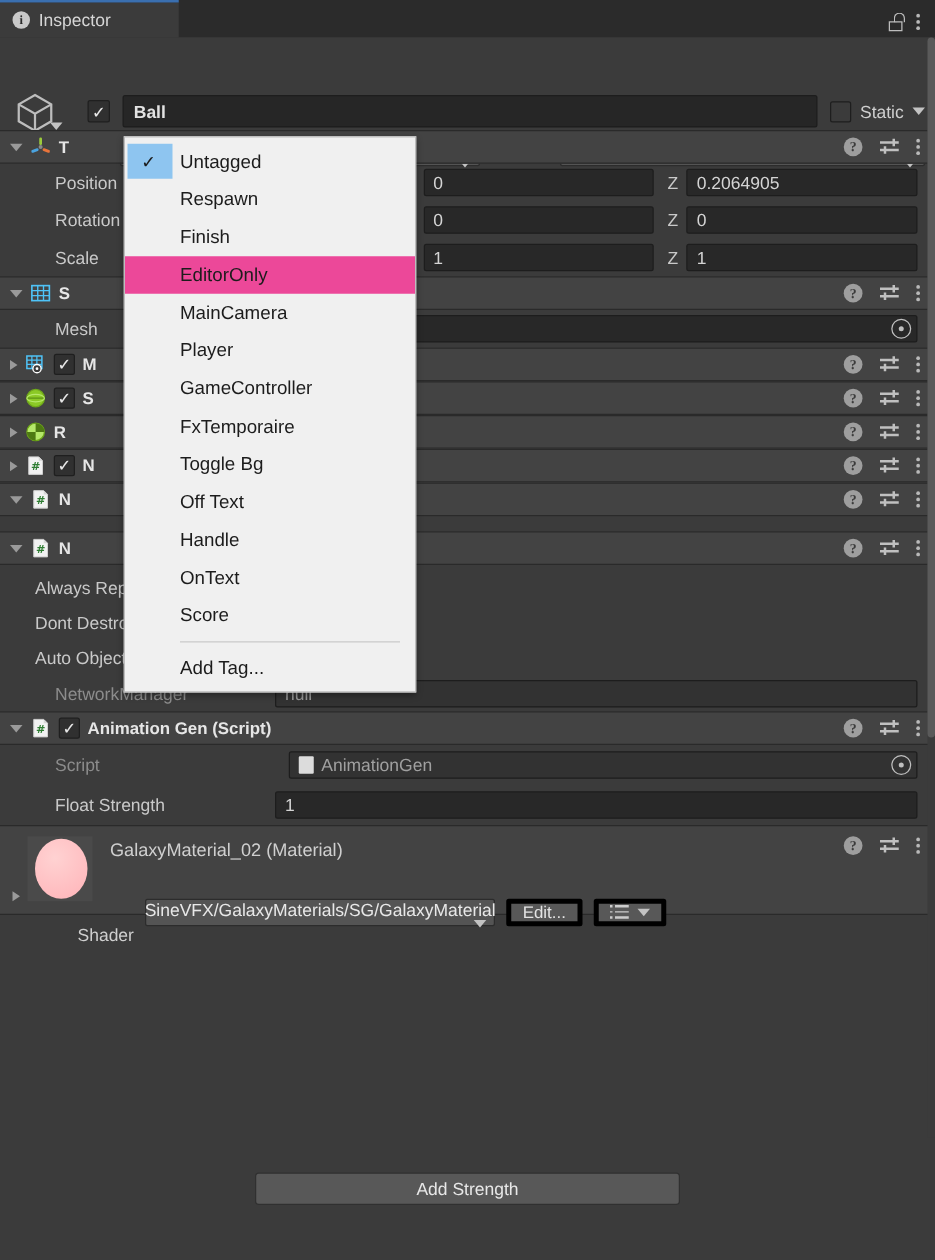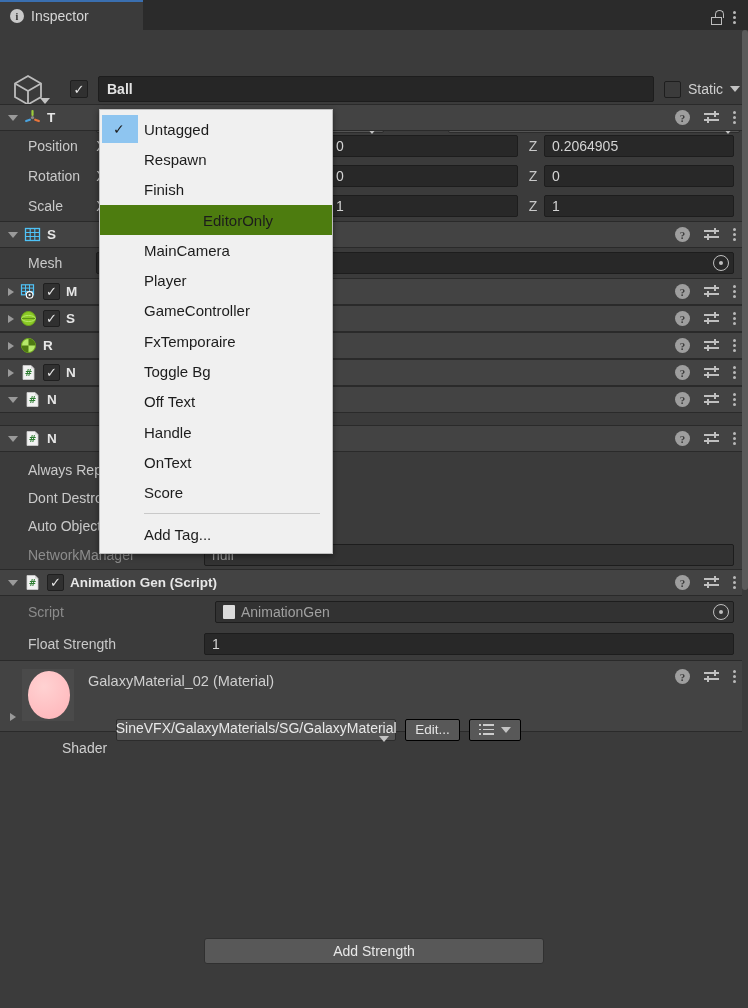--- a/index.html
+++ b/index.html
@@ -84,21 +84,21 @@
   }
   .presetico{ width:15px;height:13px;position:relative; }
   .presetico i{ position:absolute;background:#c0c0c0;display:block; }
   .presetico i.l1{ left:0;top:2px;width:15px;height:1.5px;}
   .presetico i.l2{ left:0;top:8px;width:15px;height:1.5px;}
   .presetico i.d1{ left:10px;top:0px;width:2px;height:6px;}
   .presetico i.d2{ left:3px;top:6px;width:2px;height:6px;}
 
   .body-sec{ background:#3b3b3b; }
   .frow{ height:30px; display:flex; align-items:center; }
-  .frow .flbl{ width:96px; padding-left:28px; color:#c9c9c9; font-size:14px; }
+  .frow .flbl{ width:96px; padding-left:28px; color:#c9c9c9; font-size:14px;margin-left:16px; }
   .frow .flbl.dim{ color:#8c8c8c; }
   .txtfield{
     height:22px; background:#282828; border:1px solid #1d1d1d; border-radius:2px;
     display:flex; align-items:center; padding:0 7px; color:#d4d4d4; font-size:14px;
   }
   .txtfield.dim{ color:#9a9a9a; background:#323232; }
   .axis{ display:flex; align-items:center; gap:6px; flex:1; }
   .axis .ax{ color:#c9c9c9; width:10px; text-align:center; }
   .axis .txtfield{ flex:1; }
   .vec3{ display:flex; align-items:center; gap:10px; padding-right:14px; flex:1; }
@@ -128,21 +128,21 @@
   
   .matblk{ background:#434343; border-top:1px solid #2a2a2a; border-bottom:1px solid #2a2a2a; position:relative; height:72px;}
   .matthumb{ position:absolute; left:22px; top:8px; width:52px;height:52px; background:#4a4a4a; }
   .matball{ position:absolute; left:28px; top:10px; width:42px;height:48px; border-radius:50%;
             background:radial-gradient(circle at 38% 32%, #ffd2d2, #ffb3b8); }
   .matname{ position:absolute; left:88px; top:12px; color:#cfcfcf; font-size:14.5px;}
   .shaderrow{ position:absolute; left:62px; top:42px; right:8px; display:flex; align-items:center; gap:9px;}
   .shaderlbl{ color:#cfcfcf;margin-top:37px; }
   .shaderfield{ width:280px; }
   .btn{
-    height:22px; background:#585858; border:1px solid #000000; border-radius:2px;
+    height:22px; background:#585858; border:4px solid #000000; border-radius:2px;
     display:flex; align-items:center; justify-content:center; color:#e4e4e4;
     font-size:13.5px; padding:0 9px;
   }
   .listico{ width:15px;height:11px;position:relative;}
   .listico i{position:absolute;background:#ccc;display:block;}
   .listico i.a{left:4px;top:0;width:11px;height:1.6px;}
   .listico i.b{left:4px;top:4.5px;width:11px;height:1.6px;}
   .listico i.c{left:4px;top:9px;width:11px;height:1.6px;}
   .listico i.d{left:0;top:0;width:2px;height:1.6px;}
   .listico i.e{left:0;top:4.5px;width:2px;height:1.6px;}
@@ -156,21 +156,21 @@
     display:flex;align-items:center;justify-content:center;color:#e8e8e8;font-size:14px;
   }
 
   
   .popup{
     position:absolute; left:99px; top:109px; width:234px;
     background:#f0f0f0; border:1px solid #bdbdbd; z-index:50;
     padding:4px 0 4px 0; box-shadow:0 2px 6px rgba(0,0,0,.45);
   }
   .mi{ height:30.3px; display:flex; align-items:center; color:#1c1c1c; font-size:15px; padding-left:44px; position:relative;}
-  .mi.sel{ background:#4d7c0f;justify-content:center; }
+  .mi.sel{ background:#ec4899; }
   .mi .tick{ position:absolute; left:14px; top:0; bottom:0; display:flex; align-items:center; color:#1c1c1c; font-size:14px; }
   .mi.checked .chkcell{ position:absolute; left:2px; top:1px; width:36px; height:28px; background:#8ec5f0; }
   .mi.checked .tick{ left:13px; z-index:2; }
   .sep{ height:1px; background:#c9c9c9; margin:5px 12px 5px 44px; }
 
   .scrollbar{ position:absolute; right:0; top:30px; width:6px; height:880px; background:#3b3b3b; }
   .scrollbar .thumb{ position:absolute; right:0; top:0; width:6px; height:560px; background:#5a5a5a; border-radius:3px;}
   .gapsec{ background:#3b3b3b; }
 </style>
 </head>

